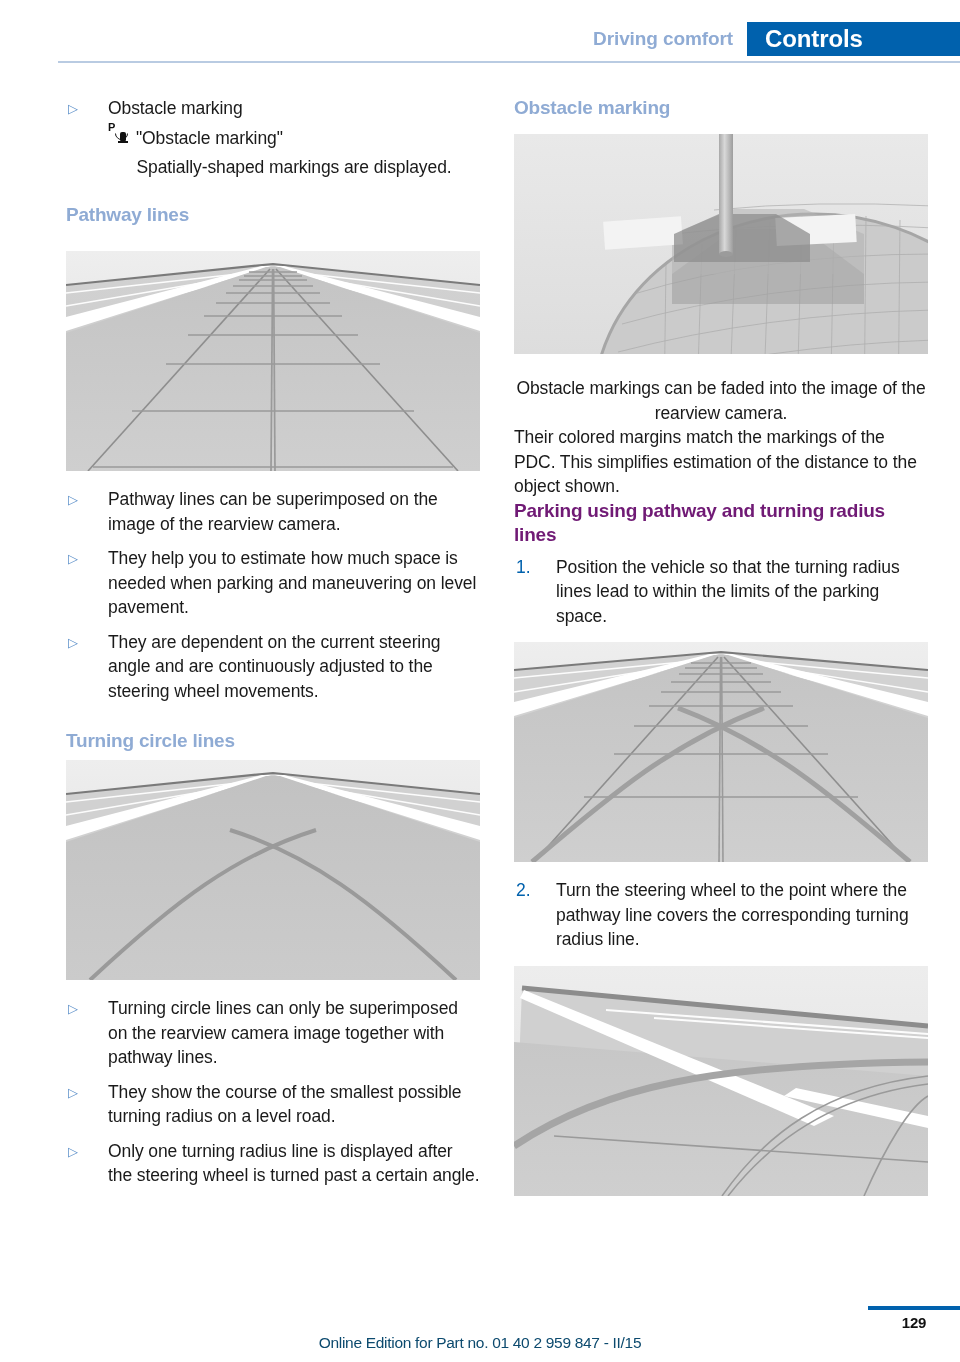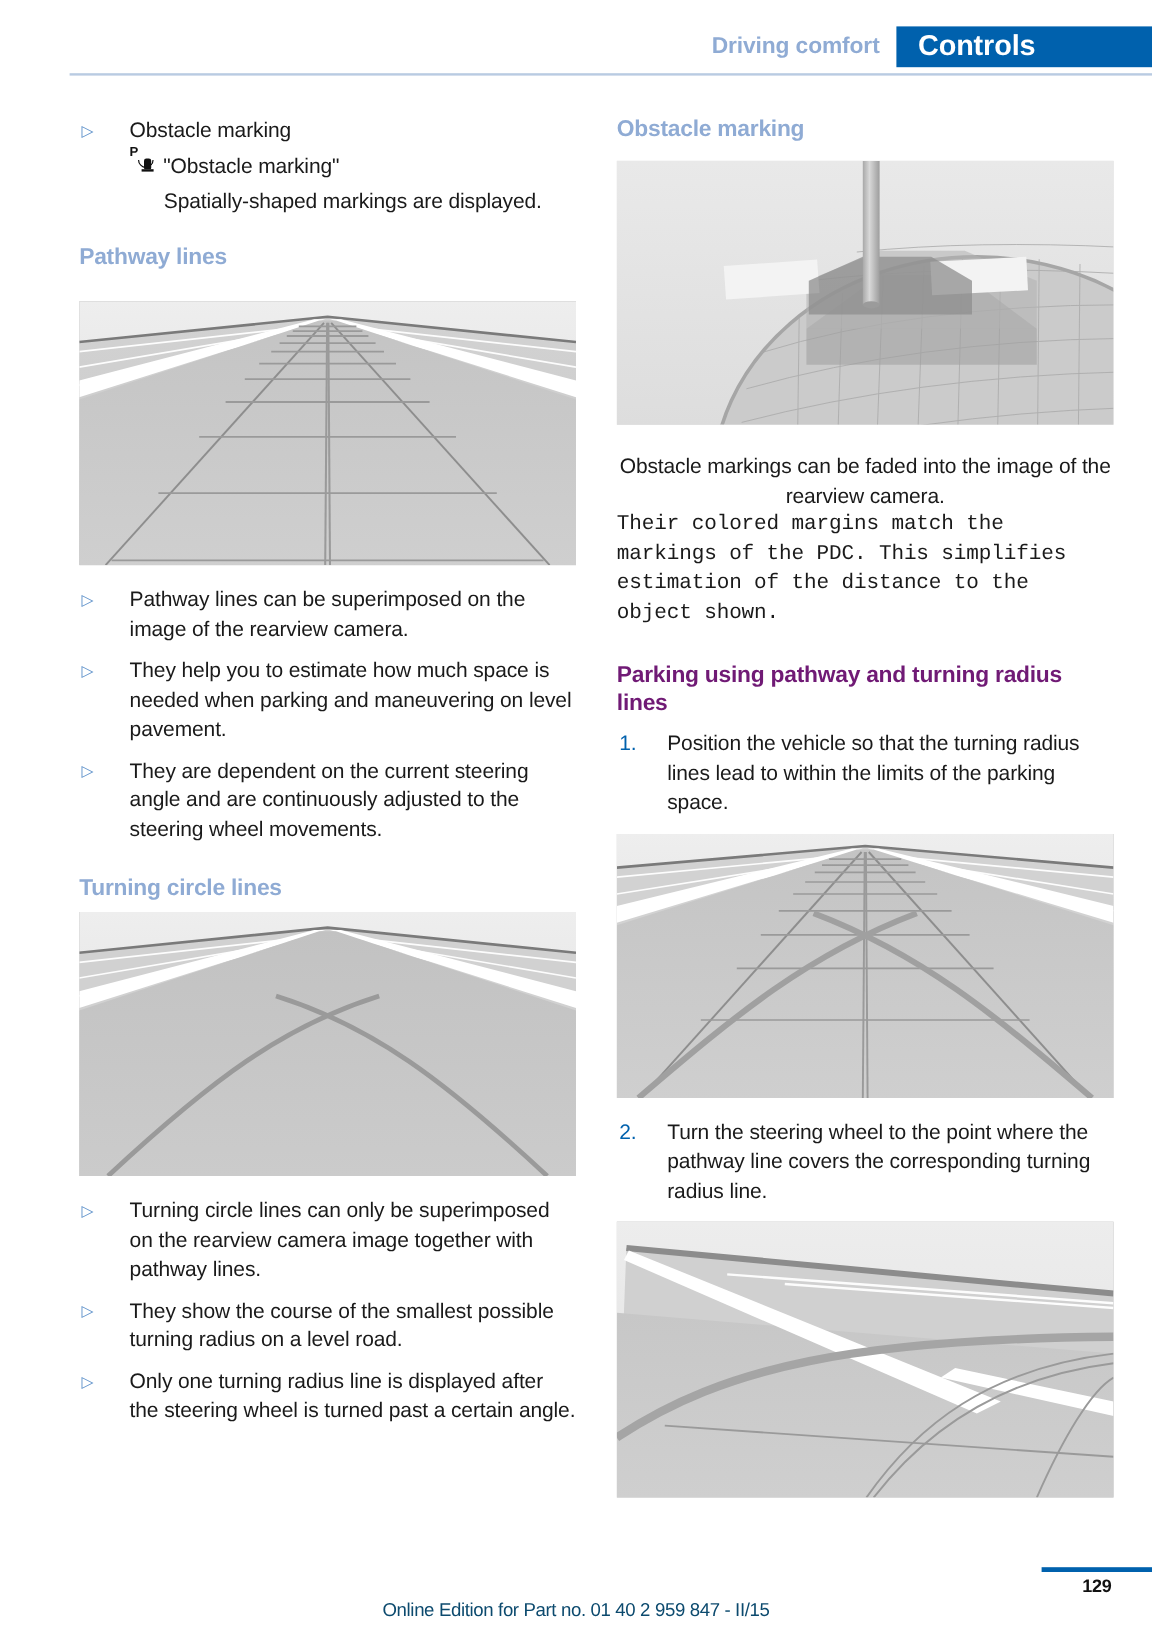--- a/index.html
+++ b/index.html
@@ -329,21 +329,21 @@
 
           <path d="M160 100 L205 80 L262 80 L296 100 L296 128 L160 128 Z" fill="#8e8e8e" opacity="0.75"></path>
 
           <rect x="205" y="0" width="14" height="120" fill="url(#poleC)"></rect>
           <ellipse cx="212" cy="120" rx="7" ry="3" fill="#9b9b9b"></ellipse>
         </g>
       </svg>
     </div>
 
     <div class="para" style="margin-bottom:0;text-align:center;">Obstacle markings can be faded into the image of the rearview camera.</div>
-    <div class="para" style="margin-bottom:28px;font-family:Liberation Mono, monospace;">Their colored margins match the markings of the PDC. This simplifies estimation of the distance to the object shown.</div>
+    <div class="para" style="">Their colored margins match the markings of the PDC. This simplifies estimation of the distance to the object shown.</div>
 
     <div class="h2 dark" style="margin-bottom:8px;">Parking using pathway and turning radius lines</div>
 
     <div class="bullet" style="margin-bottom:14px;">
       <span class="bullet-marker num">1.</span>
       <span class="bullet-body">Position the vehicle so that the turning radius lines lead to within the limits of the parking space.</span>
     </div>
 
     <div class="figure" style="height:220px;margin-bottom:16px;">
       <svg viewBox="0 0 414 220" preserveAspectRatio="none">

